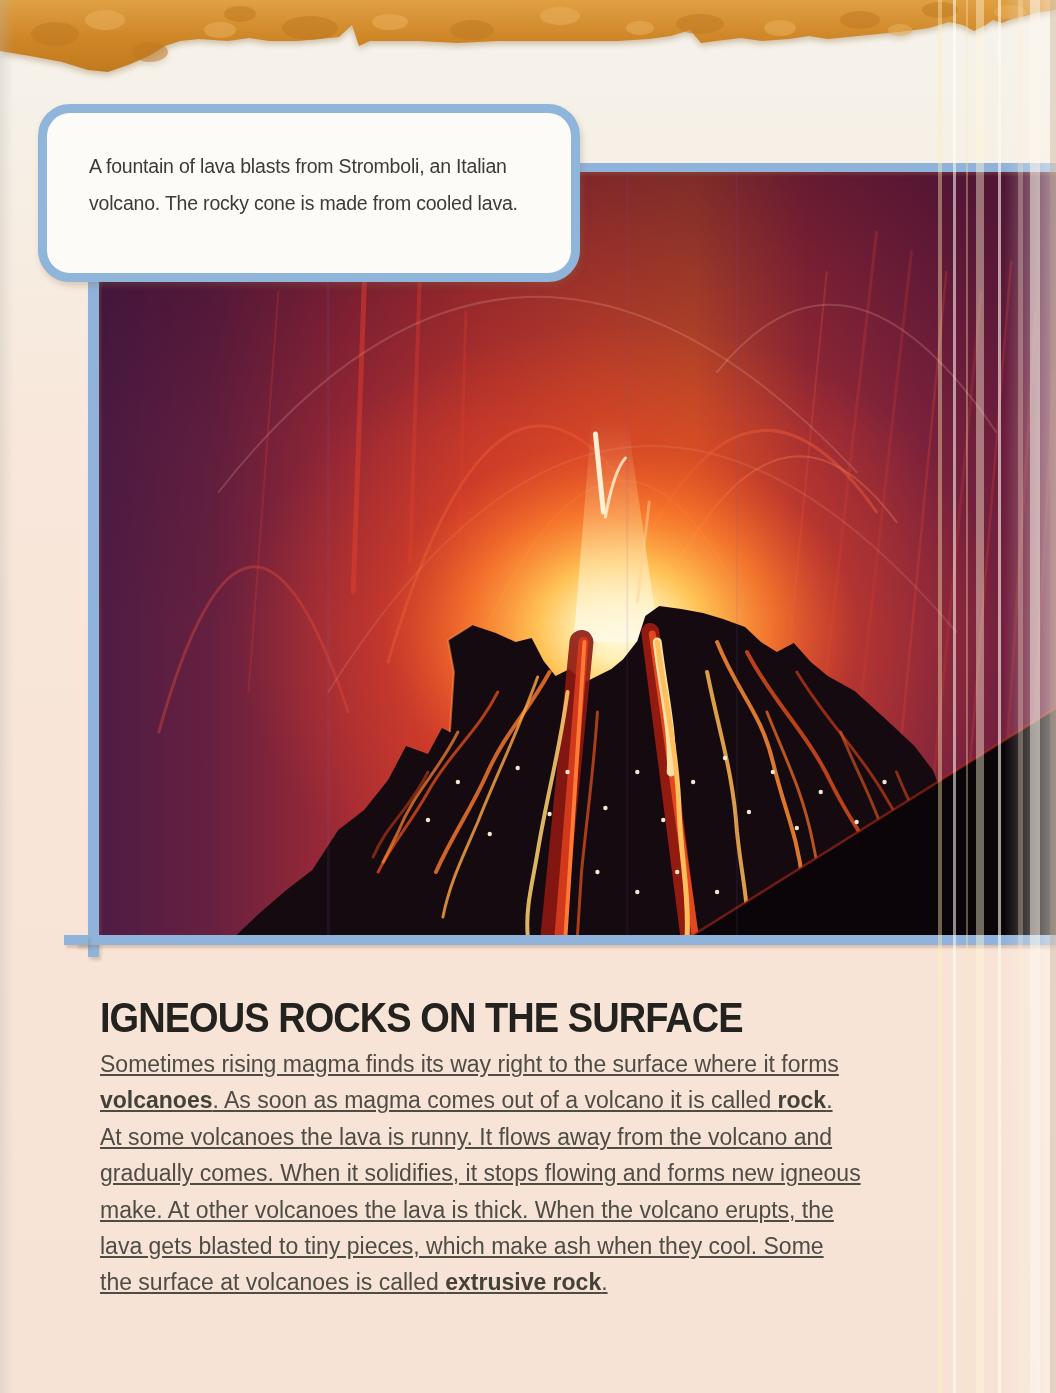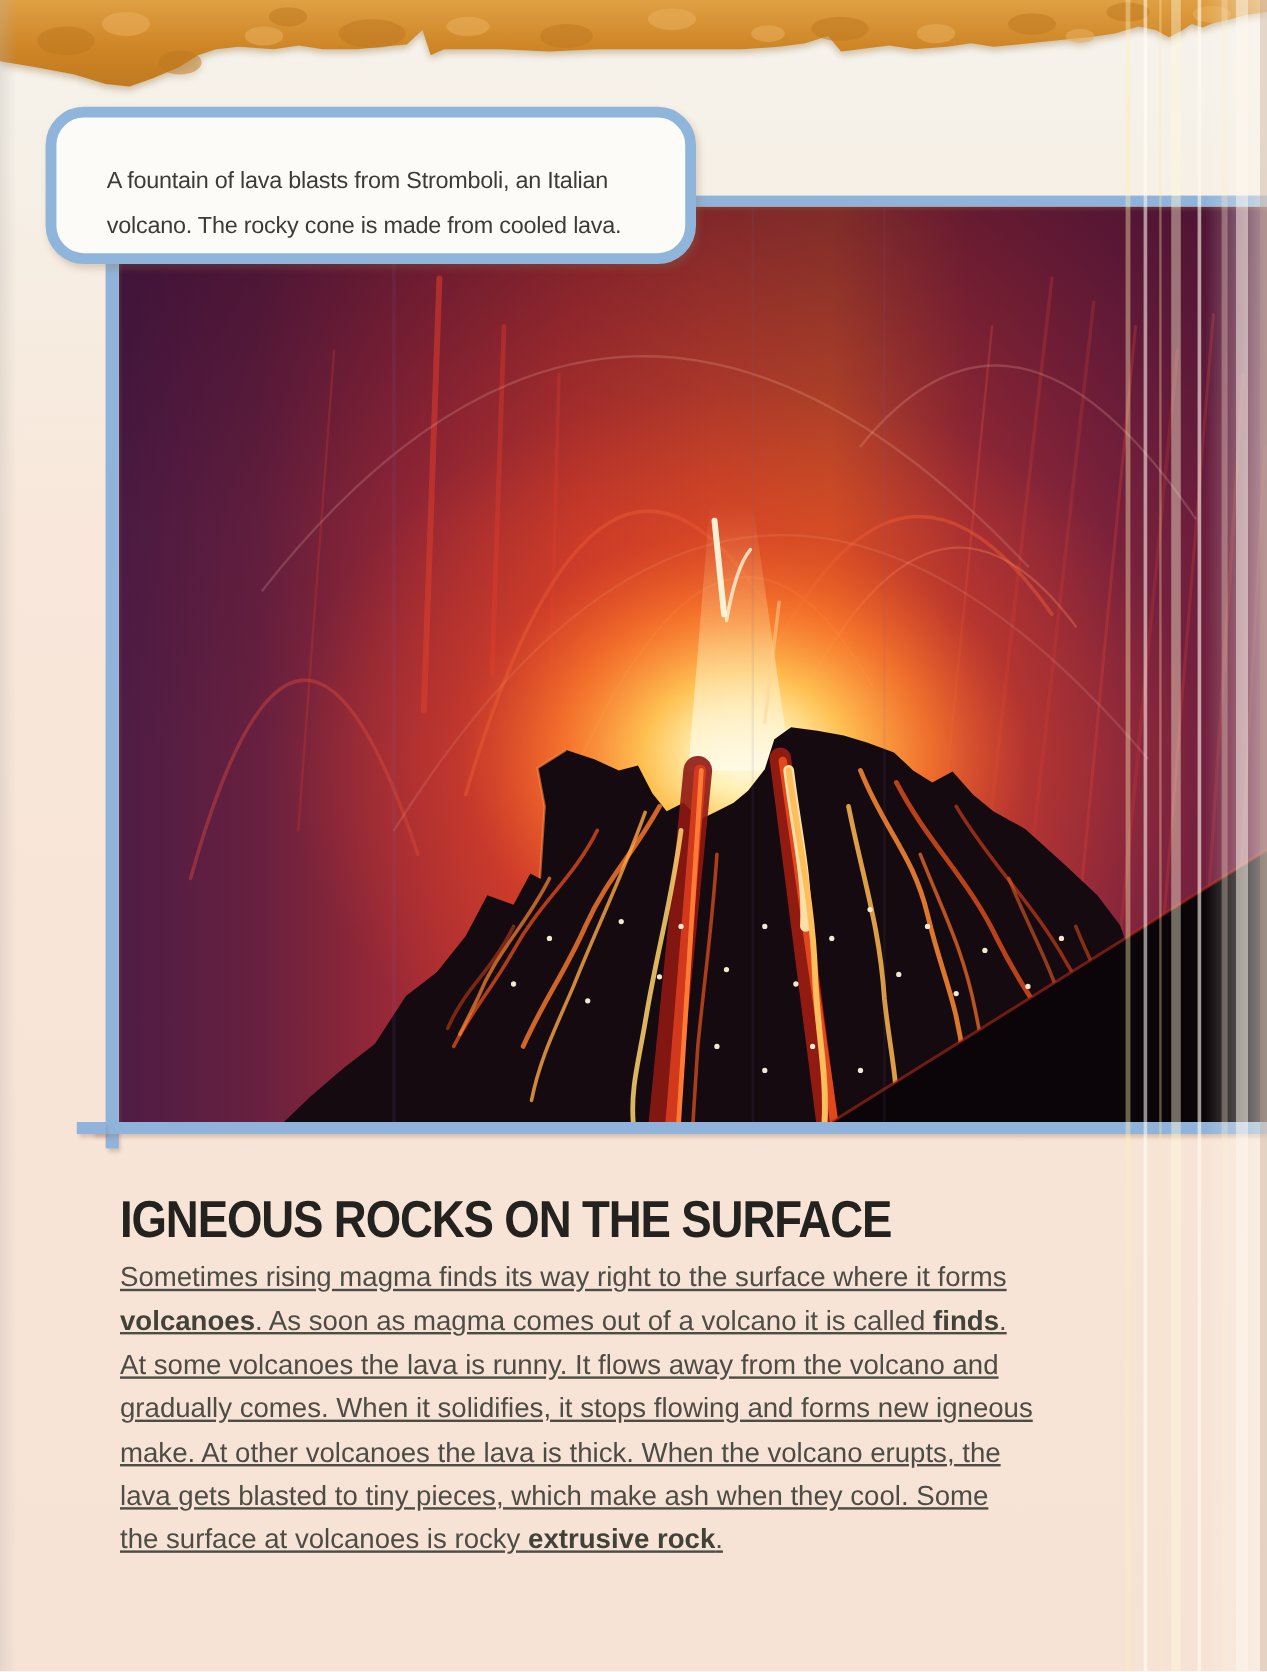--- a/index.html
+++ b/index.html
@@ -20,21 +20,21 @@
 
   
   .photo{position:absolute;left:99px;top:172px;width:957px;height:763px;z-index:5;}
   .frame-bar{position:absolute;background:#8FB3DA;z-index:10;box-shadow:2px 3px 3px rgba(150,110,80,.30);}
   .frame-top{left:88px;top:163px;width:968px;height:9px;}
   .frame-left{left:88px;top:163px;width:11px;height:794px;}
   .frame-bottom{left:76px;top:935px;width:980px;height:10px;}
   .frame-foot{left:64px;top:935px;width:24px;height:10px;}
 
   
-  .caption-box{position:absolute;left:38px;top:89px;width:542px;height:131px;z-index:20;
+  .caption-box{position:absolute;left:38px;top:104px;width:542px;height:178px;z-index:20;
     box-sizing:border-box;border:9px solid #8FB5DB;border-radius:32px;background:#FCFBF7;
     box-shadow:2px 4px 6px rgba(140,110,80,.28);}
   .caption-text{position:absolute;left:42px;top:35px;font-size:19.5px;line-height:37px;
     color:#3C3B38;letter-spacing:-0.2px;}
   .caption-text .text-line{white-space:nowrap;}
 
   
   .heading{position:absolute;left:100px;top:993px;margin:0;font-size:40px;font-weight:bold;
     letter-spacing:-1px;color:#23221E;transform:scale(0.95,1.08);transform-origin:left top;z-index:6;}
   .body-text{position:absolute;left:100px;top:1046px;width:860px;font-size:23px;
@@ -232,26 +232,26 @@
   <div class="caption-box">
     <div class="caption-text">
         <div class="text-line">A fountain of lava blasts from Stromboli, an Italian</div>
         <div class="text-line">volcano. The rocky cone is made from cooled lava.</div>
       </div>
   </div>
 
   <h1 class="heading">IGNEOUS ROCKS ON THE SURFACE</h1>
   <div class="body-text">
       <div class="text-line"><span>Sometimes rising magma finds its way right to the surface where it forms</span></div>
-      <div class="text-line"><span class="bold">volcanoes</span><span>. As soon as magma comes out of a volcano it is called </span><span class="bold">finds</span><span>.</span></div>
+      <div class="text-line"><span class="bold">volcanoes</span><span>. As soon as magma comes out of a volcano it is called </span><span class="bold">rock</span><span>.</span></div>
       <div class="text-line"><span>At some volcanoes the lava is runny. It flows away from the volcano and</span></div>
       <div class="text-line"><span>gradually comes. When it solidifies, it stops flowing and forms new igneous</span></div>
       <div class="text-line"><span>make. At other volcanoes the lava is thick. When the volcano erupts, the</span></div>
       <div class="text-line"><span>lava gets blasted to tiny pieces, which make ash when they cool. Some</span></div>
-      <div class="text-line"><span>the surface at volcanoes is rocky </span><span class="bold">extrusive rock</span><span>.</span></div>
+      <div class="text-line"><span>the surface at volcanoes is called </span><span class="bold">extrusive rock</span><span>.</span></div>
     </div>
 
 
   <div>
     <div class="streak s-col"></div>
     <div class="streak s1"></div>
     <div class="streak s2"></div>
     <div class="streak s3"></div>
     <div class="streak s4"></div>
     <div class="streak s5"></div>

